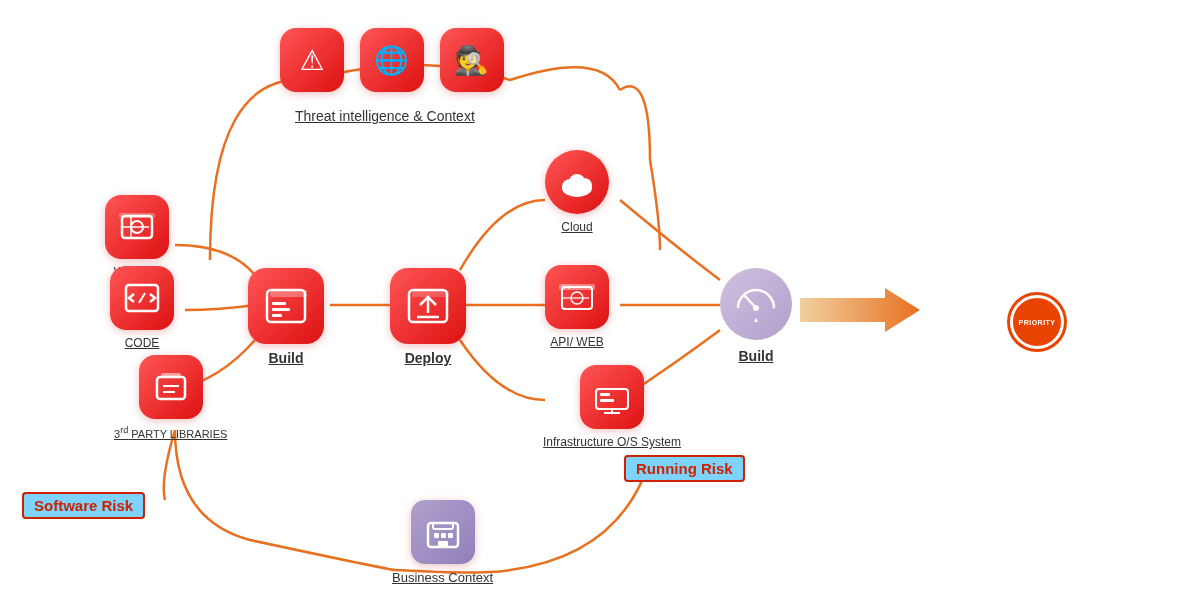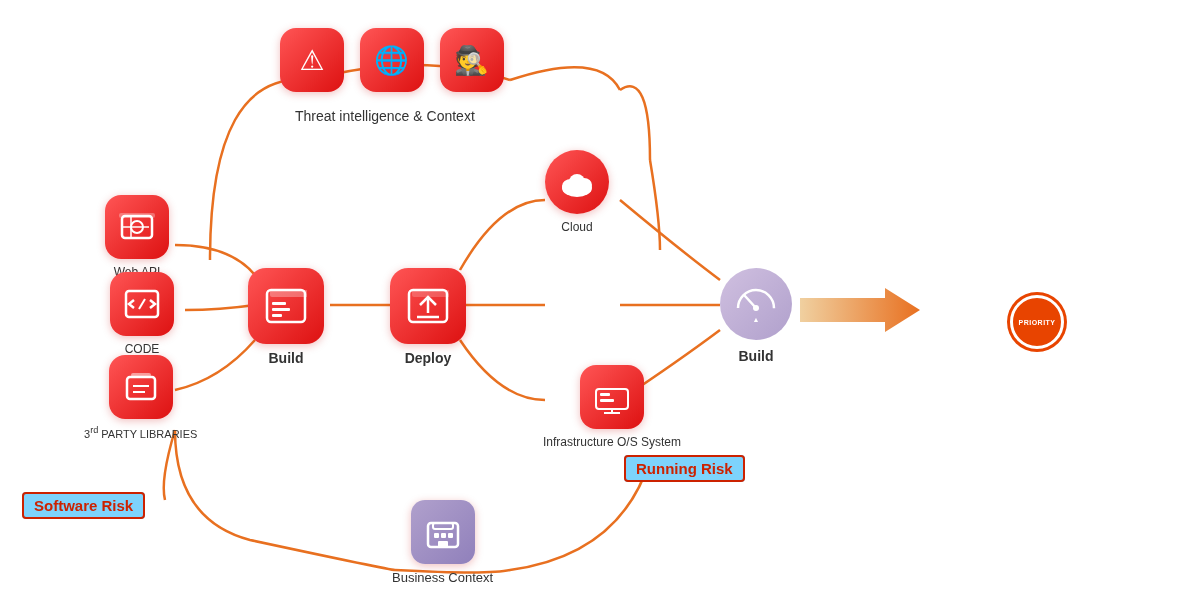--- a/index.html
+++ b/index.html
@@ -43,20 +43,21 @@
     }
     .icon-circle.purple {
       background: linear-gradient(135deg, #b0a0cc, #9080bb);
       font-size: 32px;
     }
     .icon-label {
       margin-top: 6px;
       font-size: 12px;
       color: #333;
       white-space: nowrap;
+      text-decoration: underline;
     }
     .icon-label.bold {
       font-weight: 700;
       font-size: 14px;
     }
     .badge-label {
       border: 2px solid #cc2200;
       color: #cc2200;
       font-size: 15px;
       font-weight: 600;
@@ -170,21 +171,21 @@
           <rect x="3" y="7" width="30" height="22" rx="3" fill="none" stroke="white" stroke-width="2.5"></rect>
           <circle cx="18" cy="18" r="6" fill="none" stroke="white" stroke-width="2"></circle>
           <line x1="3" y1="18" x2="30" y2="18" stroke="white" stroke-width="1.5"></line>
           <line x1="12" y1="7" x2="12" y2="29" stroke="white" stroke-width="1.5"></line>
           <rect x="0" y="4" width="36" height="5" rx="2" fill="white" opacity="0.3"></rect>
         </svg>
     </div>
     <span class="icon-label">Web API</span>
   </div>
 
-  <div class="icon-box" style="left:110px; top:272px;text-align:right;">
+  <div class="icon-box" style="left:110px; top:266px;text-align:right;">
     <div class="icon-circle" style="background:linear-gradient(135deg,#ff5555,#dd1111); font-size:22px;">
       <svg width="36" height="36" viewBox="0 0 36 36">
           <rect x="2" y="5" width="32" height="26" rx="3" fill="none" stroke="white" stroke-width="2.5"></rect>
           <polyline points="10,14 5,18 10,22" fill="none" stroke="white" stroke-width="2.5"></polyline>
           <polyline points="26,14 31,18 26,22" fill="none" stroke="white" stroke-width="2.5"></polyline>
           <line x1="15" y1="23" x2="21" y2="13" stroke="white" stroke-width="2"></line>
         </svg>
     </div>
     <span class="icon-label">CODE</span>
   </div>
@@ -195,21 +196,21 @@
           <rect x="2" y="5" width="38" height="32" rx="4" fill="none" stroke="white" stroke-width="2.5"></rect>
           <rect x="5" y="5" width="38" height="7" rx="2" fill="white" opacity="0.3"></rect>
           <rect x="7" y="17" width="14" height="3" rx="1" fill="white"></rect>
           <rect x="7" y="23" width="18" height="3" rx="1" fill="white"></rect>
           <rect x="7" y="29" width="10" height="3" rx="1" fill="white"></rect>
         </svg>
     </div>
     <span class="icon-label bold">Build</span>
   </div>
 
-  <div class="icon-box" style="left:84px; top:355px;">
+  <div class="icon-box" style="left:114px; top:355px;">
     <div class="icon-circle" style="background:linear-gradient(135deg,#ff5555,#dd1111);">
       <svg width="36" height="36" viewBox="0 0 36 36">
           <rect x="4" y="8" width="28" height="22" rx="3" fill="none" stroke="white" stroke-width="2.5"></rect>
           <rect x="8" y="4" width="20" height="4" rx="2" fill="white" opacity="0.5"></rect>
           <line x1="10" y1="17" x2="26" y2="17" stroke="white" stroke-width="2"></line>
           <line x1="10" y1="23" x2="22" y2="23" stroke="white" stroke-width="2"></line>
         </svg>
     </div>
     <span class="icon-label" style="font-size:11px; white-space:nowrap;">3<sup>rd</sup> PARTY LIBRARIES</span>
   </div>
@@ -232,20 +233,33 @@
       <svg width="40" height="40" viewBox="0 0 40 40">
           <ellipse cx="20" cy="26" rx="15" ry="9" fill="white"></ellipse>
           <ellipse cx="14" cy="24" rx="9" ry="7" fill="white"></ellipse>
           <ellipse cx="27" cy="23" rx="8" ry="7" fill="white"></ellipse>
           <ellipse cx="20" cy="20" rx="8" ry="8" fill="white"></ellipse>
         </svg>
     </div>
     <span class="icon-label">Cloud</span>
   </div>
 
+  <div class="icon-box" style="left:545px; top:265px;">
+    <div class="icon-circle" style="background:linear-gradient(135deg,#ff5555,#dd1111);">
+      <svg width="36" height="36" viewBox="0 0 36 36">
+          <rect x="3" y="8" width="30" height="22" rx="3" fill="none" stroke="white" stroke-width="2"></rect>
+          <circle cx="18" cy="19" r="6" fill="none" stroke="white" stroke-width="1.5"></circle>
+          <line x1="3" y1="19" x2="30" y2="19" stroke="white" stroke-width="1.2"></line>
+          <rect x="0" y="5" width="36" height="6" rx="2" fill="white" opacity="0.4"></rect>
+          <circle cx="5" cy="8" r="1.5" fill="white"></circle>
+          <circle cx="10" cy="8" r="1.5" fill="white"></circle>
+        </svg>
+    </div>
+    <span class="icon-label">API/ WEB</span>
+  </div>
 
   <div class="icon-box" style="left:543px; top:365px;">
     <div class="icon-circle" style="background:linear-gradient(135deg,#ff5555,#dd1111);">
       <svg width="36" height="36" viewBox="0 0 36 36">
           <rect x="2" y="10" width="32" height="20" rx="3" fill="none" stroke="white" stroke-width="2"></rect>
           <rect x="6" y="14" width="10" height="3" rx="1" fill="white"></rect>
           <rect x="6" y="20" width="14" height="3" rx="1" fill="white"></rect>
           <line x1="18" y1="30" x2="18" y2="34" stroke="white" stroke-width="2"></line>
           <line x1="10" y1="34" x2="26" y2="34" stroke="white" stroke-width="2"></line>
         </svg>

